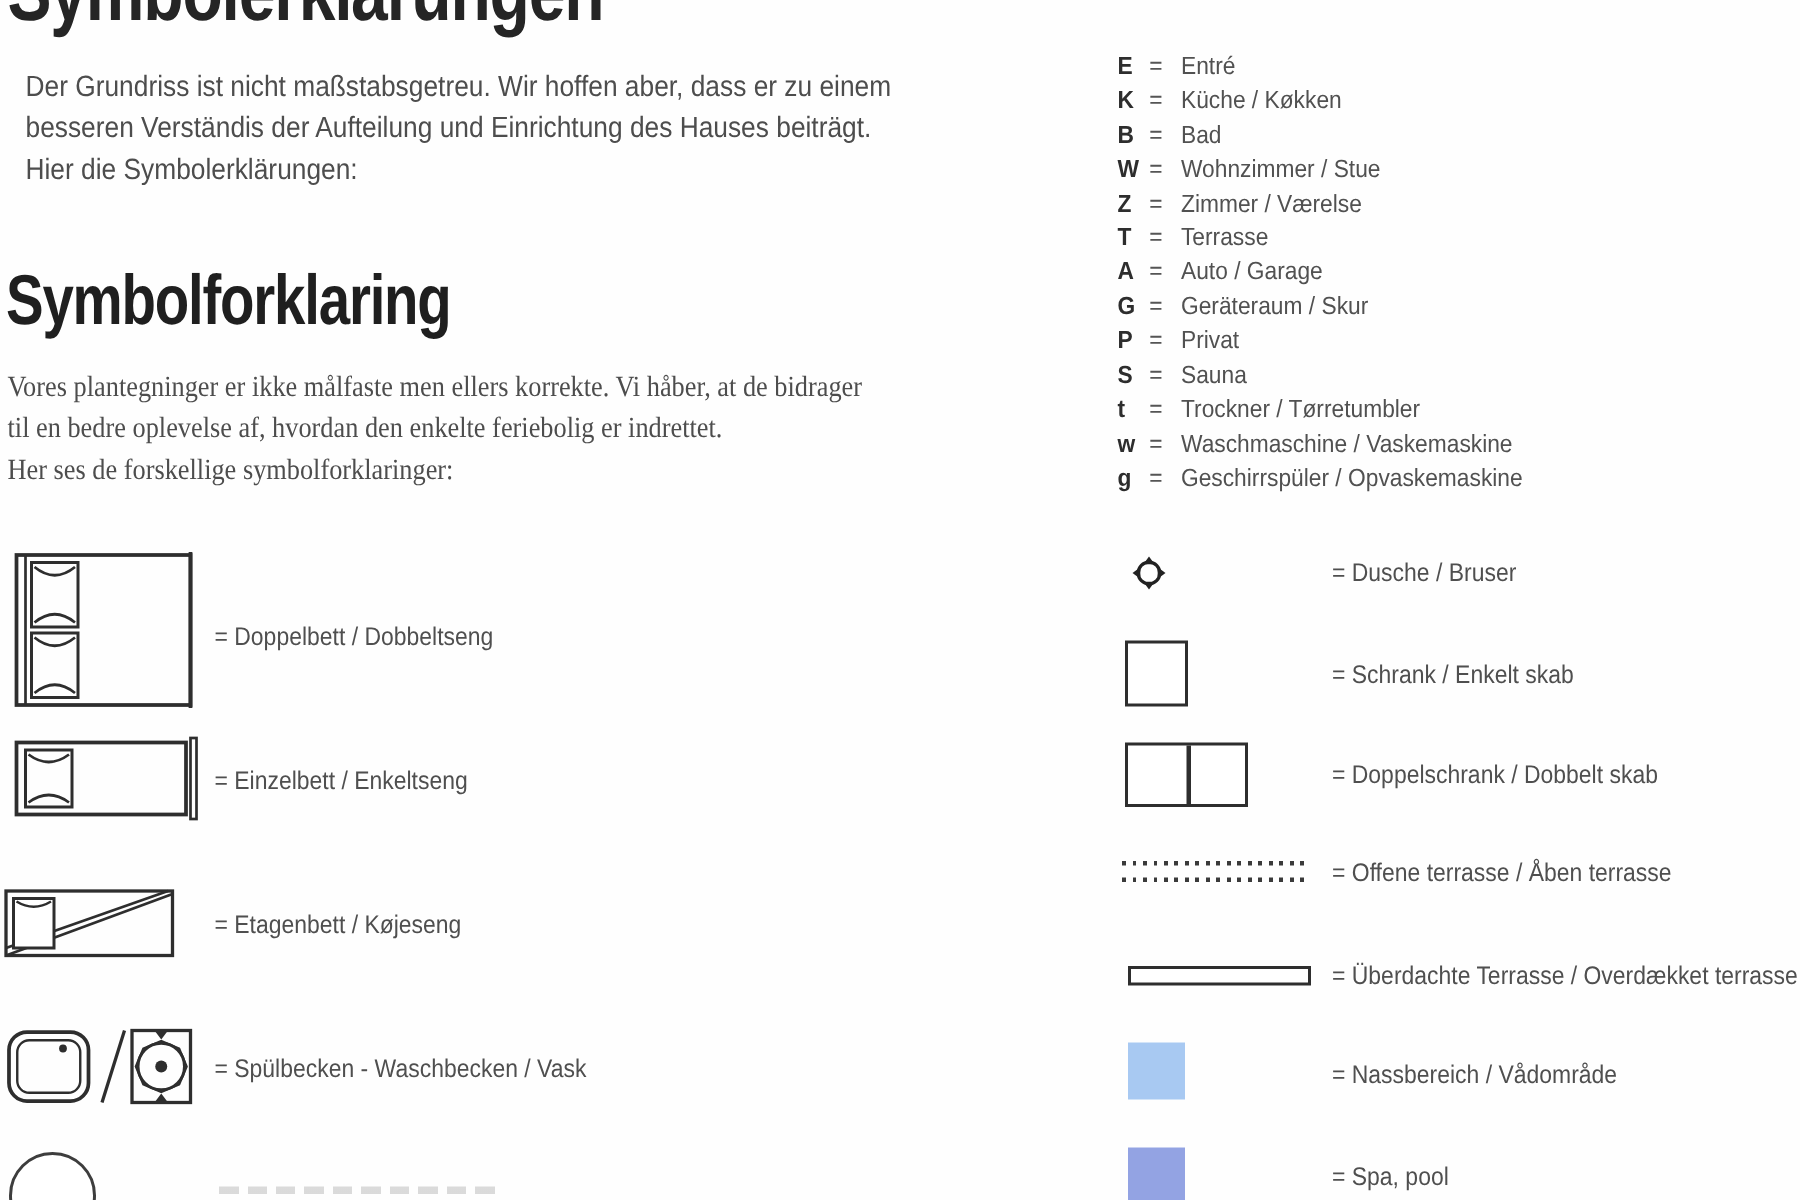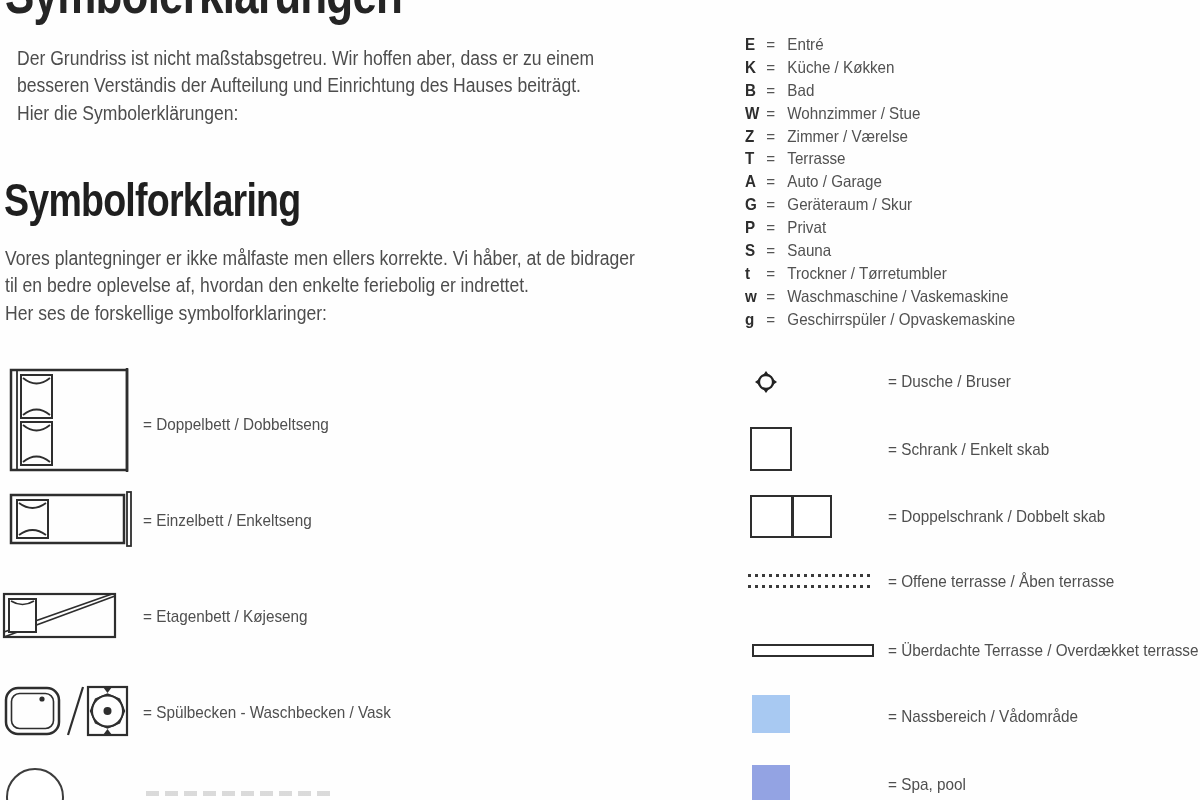--- a/index.html
+++ b/index.html
@@ -43,21 +43,21 @@
   <div class="h1">Symbolerklärungen</div>
 
   <div class="para" style="left:5px;top:45px;margin-left:12px;">
     <div class="cond">Der Grundriss ist nicht maßstabsgetreu. Wir hoffen aber, dass er zu einem</div>
     <div class="cond">besseren Verständis der Aufteilung und Einrichtung des Hauses beiträgt.</div>
     <div class="cond">Hier die Symbolerklärungen:</div>
   </div>
 
   <div class="h2">Symbolforklaring</div>
 
-  <div class="para" style="left:5px;top:245px;">
+  <div class="para" style="left:5px;top:245px;font-family:Liberation Serif, serif;">
     <div class="cond">Vores plantegninger er ikke målfaste men ellers korrekte. Vi håber, at de bidrager</div>
     <div class="cond">til en bedre oplevelse af, hvordan den enkelte feriebolig er indrettet.</div>
     <div class="cond">Her ses de forskellige symbolforklaringer:</div>
   </div>
 
   <div class="abbr-list">
     <div class="abbr-row">
         <span class="abbr-letter">E</span>
         <span class="abbr-eq">=</span>
         <span class="abbr-meaning">Entré</span>

